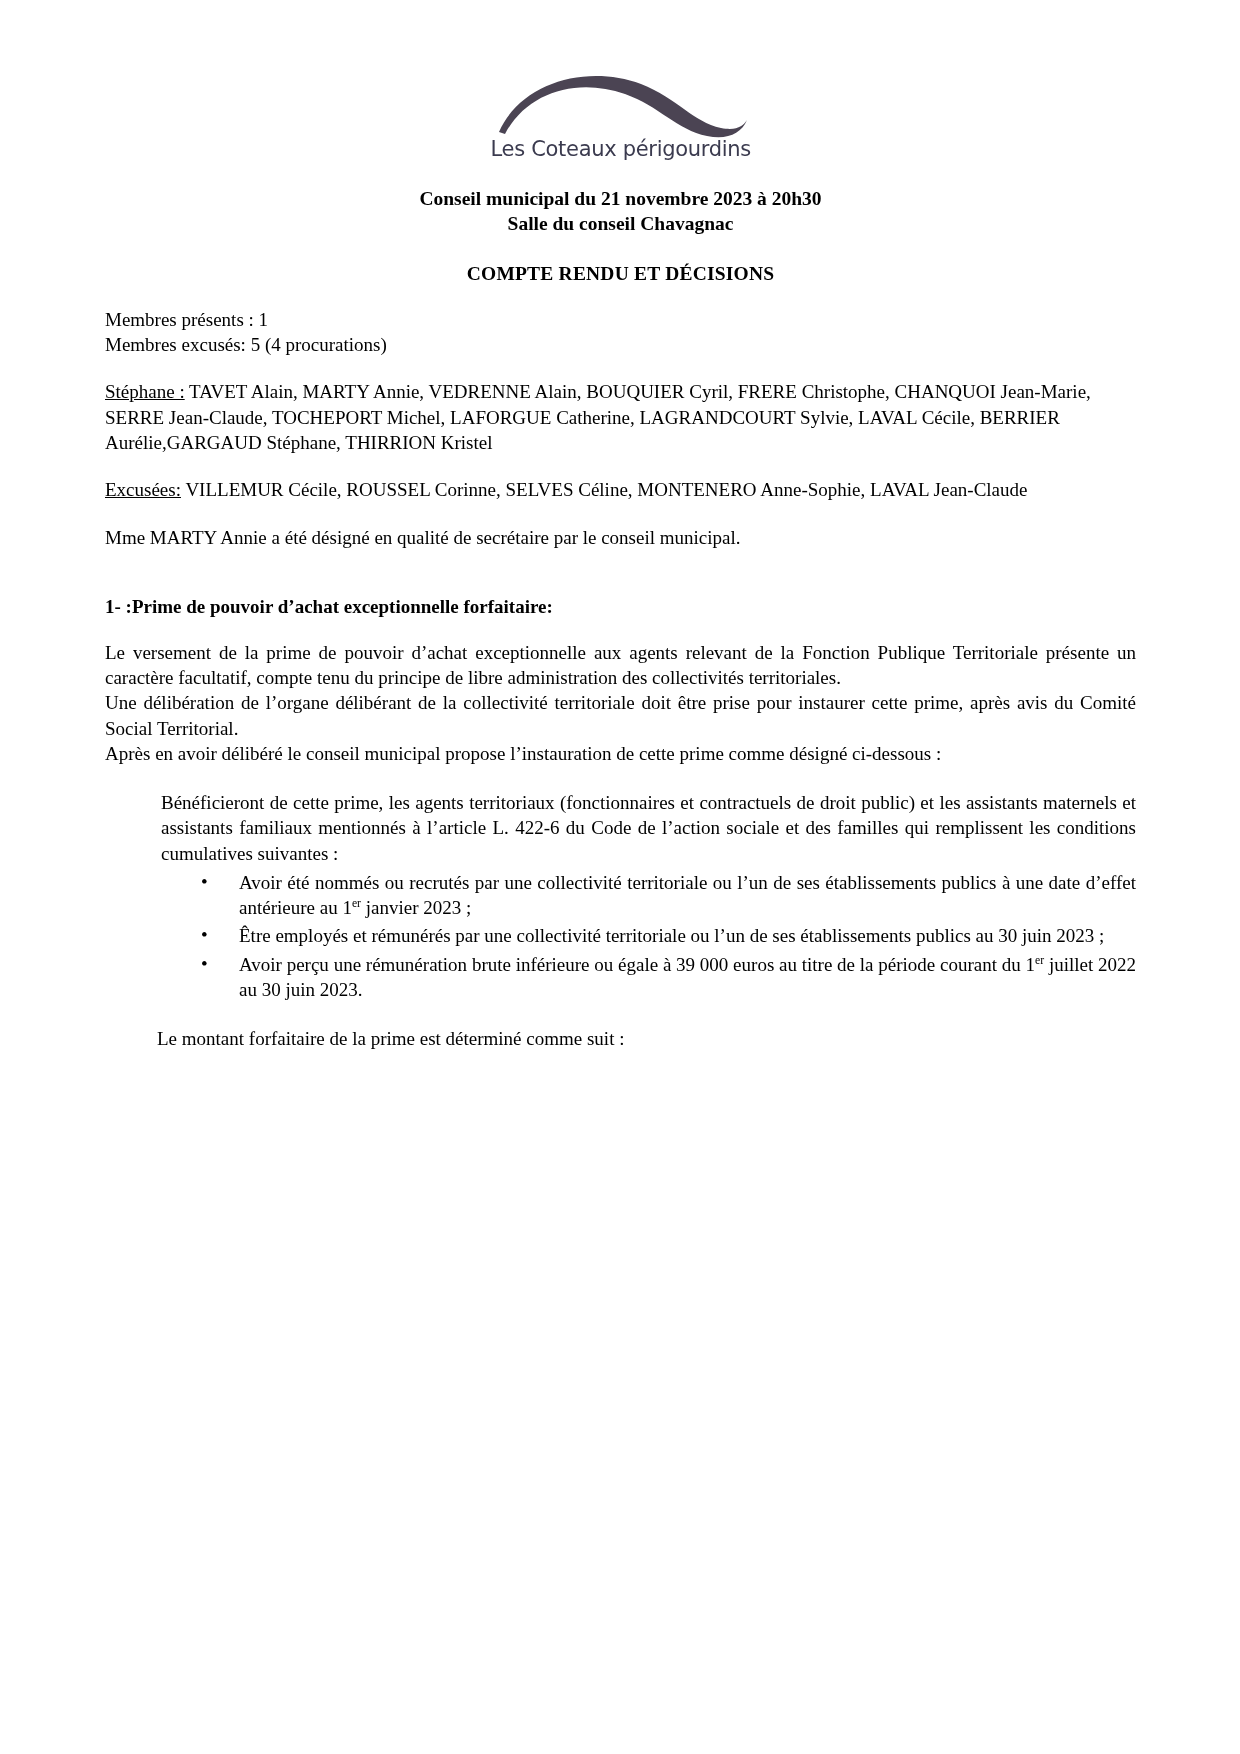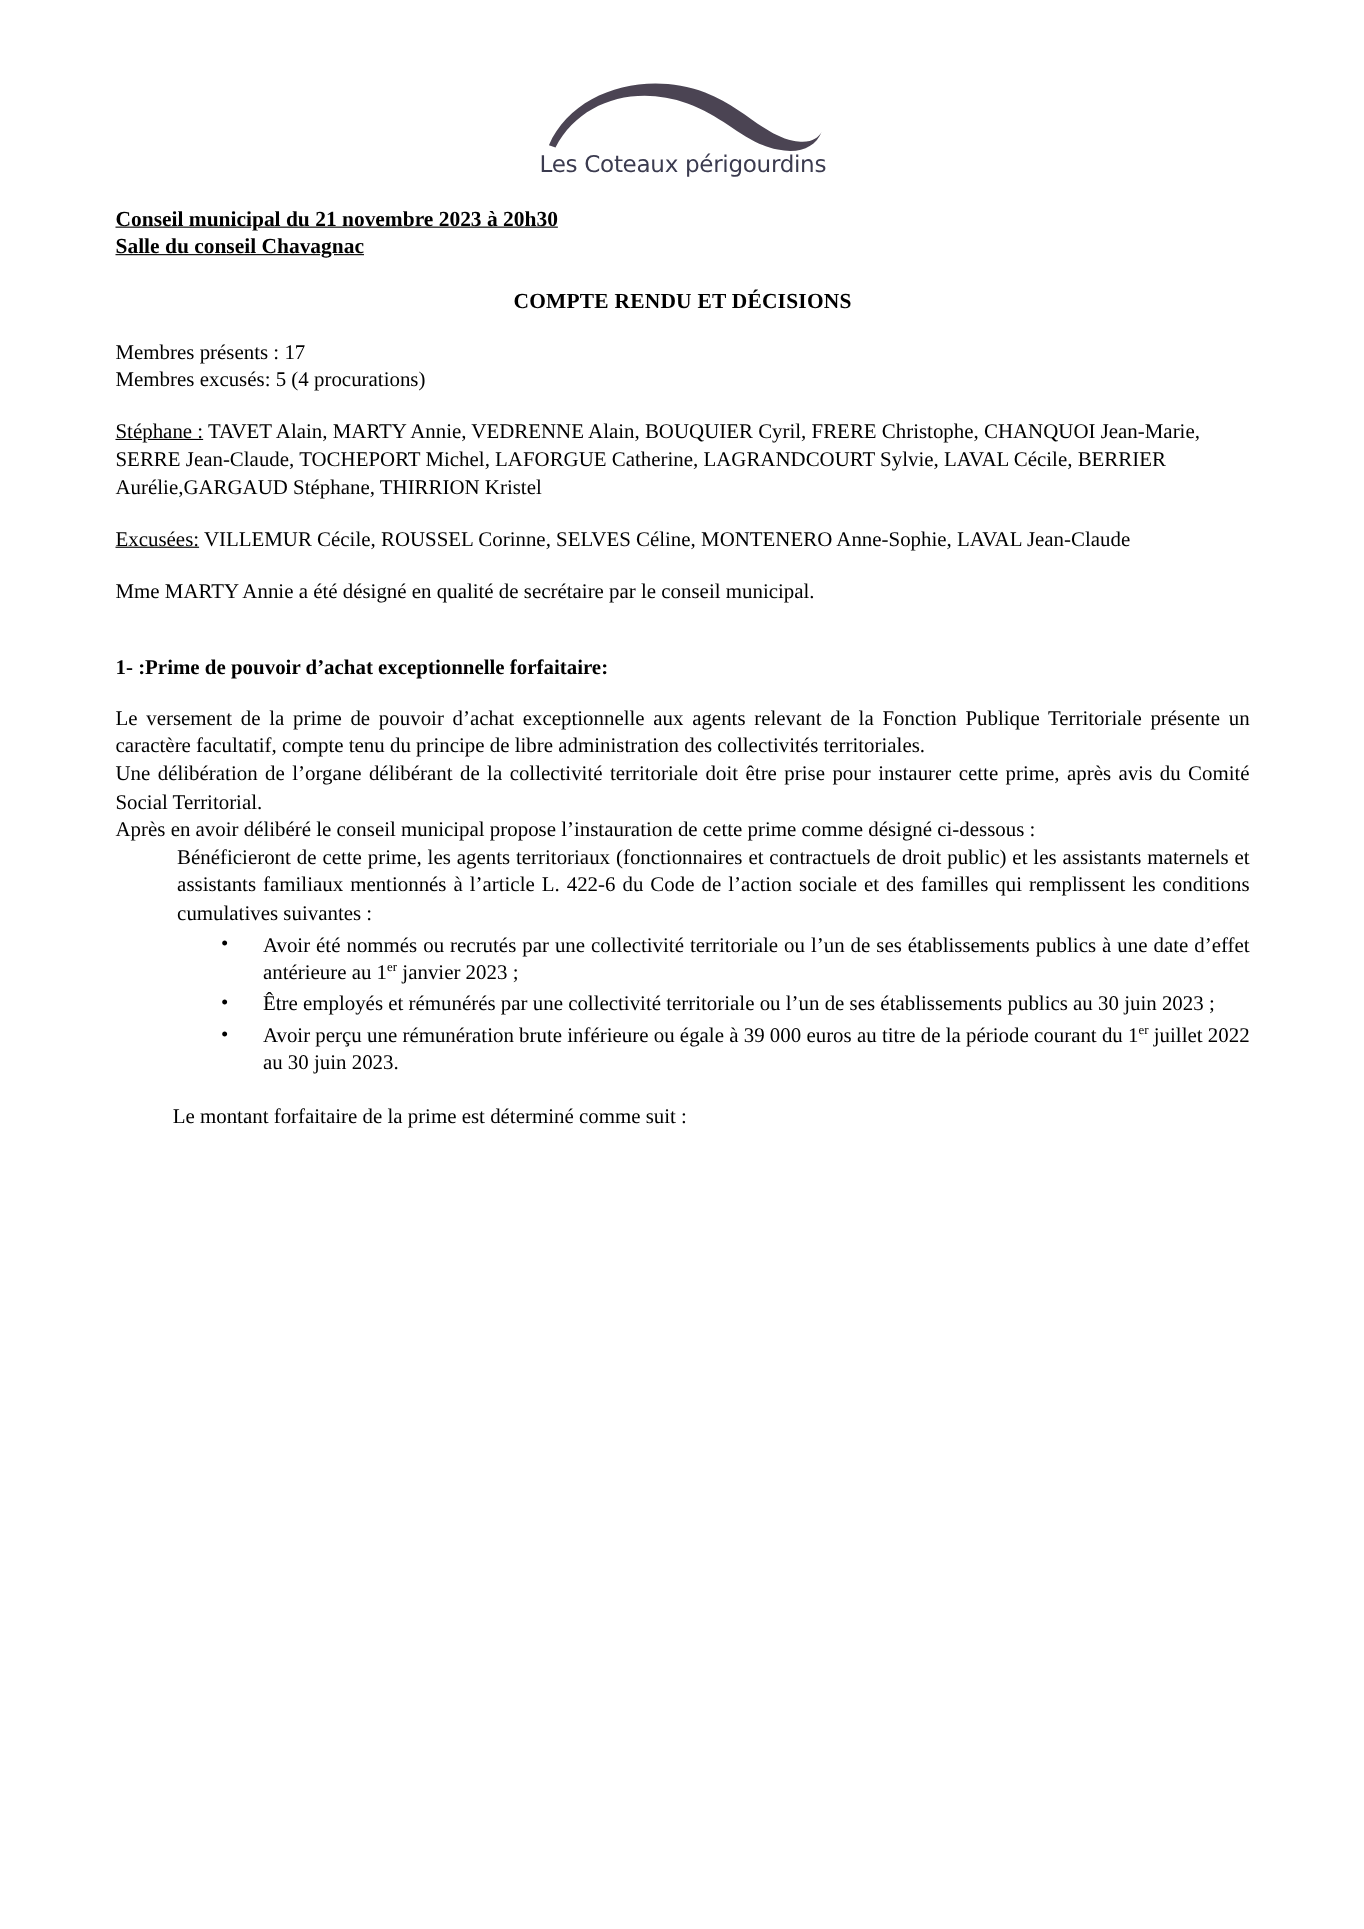--- a/index.html
+++ b/index.html
@@ -39,25 +39,24 @@
     color: #3b3b4f;
     position: absolute;
     left: 0;
     right: 0;
     bottom: 4px;
     text-align: center;
     white-space: nowrap;
   }
   
   .title-line {
-    text-align: left;
+    text-align: center;
     font-weight: bold;
     font-size: 19.5px;
     line-height: 1.28;
-    text-decoration: underline;
   }
   .subject {
     text-align: center;
     font-weight: bold;
     font-size: 19.5px;
     margin-top: 26px;
     letter-spacing: 0.2px;
   }
   
   .body-text {
@@ -77,20 +76,21 @@
     font-weight: bold;
     font-size: 19px;
     margin-top: 46px;
     margin-bottom: 0;
   }
   .justify {
     text-align: justify;
   }
   .indent-block {
     margin-left: 56px;
+    margin-top: 24px;
     text-align: justify;
     font-size: 19px;
     line-height: 1.33;
   }
   ul.conditions {
     list-style: none;
     margin: 4px 0 0 0;
     padding: 0;
   }
   ul.conditions li {
@@ -131,21 +131,21 @@
       <div class="logo-text">Les Coteaux périgourdins</div>
     </div>
   </div>
 
   <div class="title-line">Conseil municipal du 21 novembre 2023 à 20h30</div>
   <div class="title-line">Salle du conseil Chavagnac</div>
 
   <div class="subject">COMPTE RENDU ET DÉCISIONS</div>
 
   <div class="body-text block">
-    <div>Membres présents : 17</div>
+    <div>Membres présents : 1</div>
     <div>Membres excusés: 5 (4 procurations)</div>
   </div>
 
   <div class="body-text block">
     <span class="u">Stéphane :</span><span> TAVET Alain, MARTY Annie,  VEDRENNE Alain,  BOUQUIER Cyril, FRERE Christophe, CHANQUOI Jean-Marie, SERRE Jean-Claude, TOCHEPORT Michel,  LAFORGUE Catherine,  LAGRANDCOURT Sylvie, LAVAL Cécile, BERRIER Aurélie,GARGAUD Stéphane, THIRRION Kristel</span>
   </div>
 
   <div class="body-text block">
     <span class="u">Excusées:</span><span>  VILLEMUR Cécile, ROUSSEL Corinne, SELVES Céline, MONTENERO Anne-Sophie, LAVAL Jean-Claude</span>
   </div>

